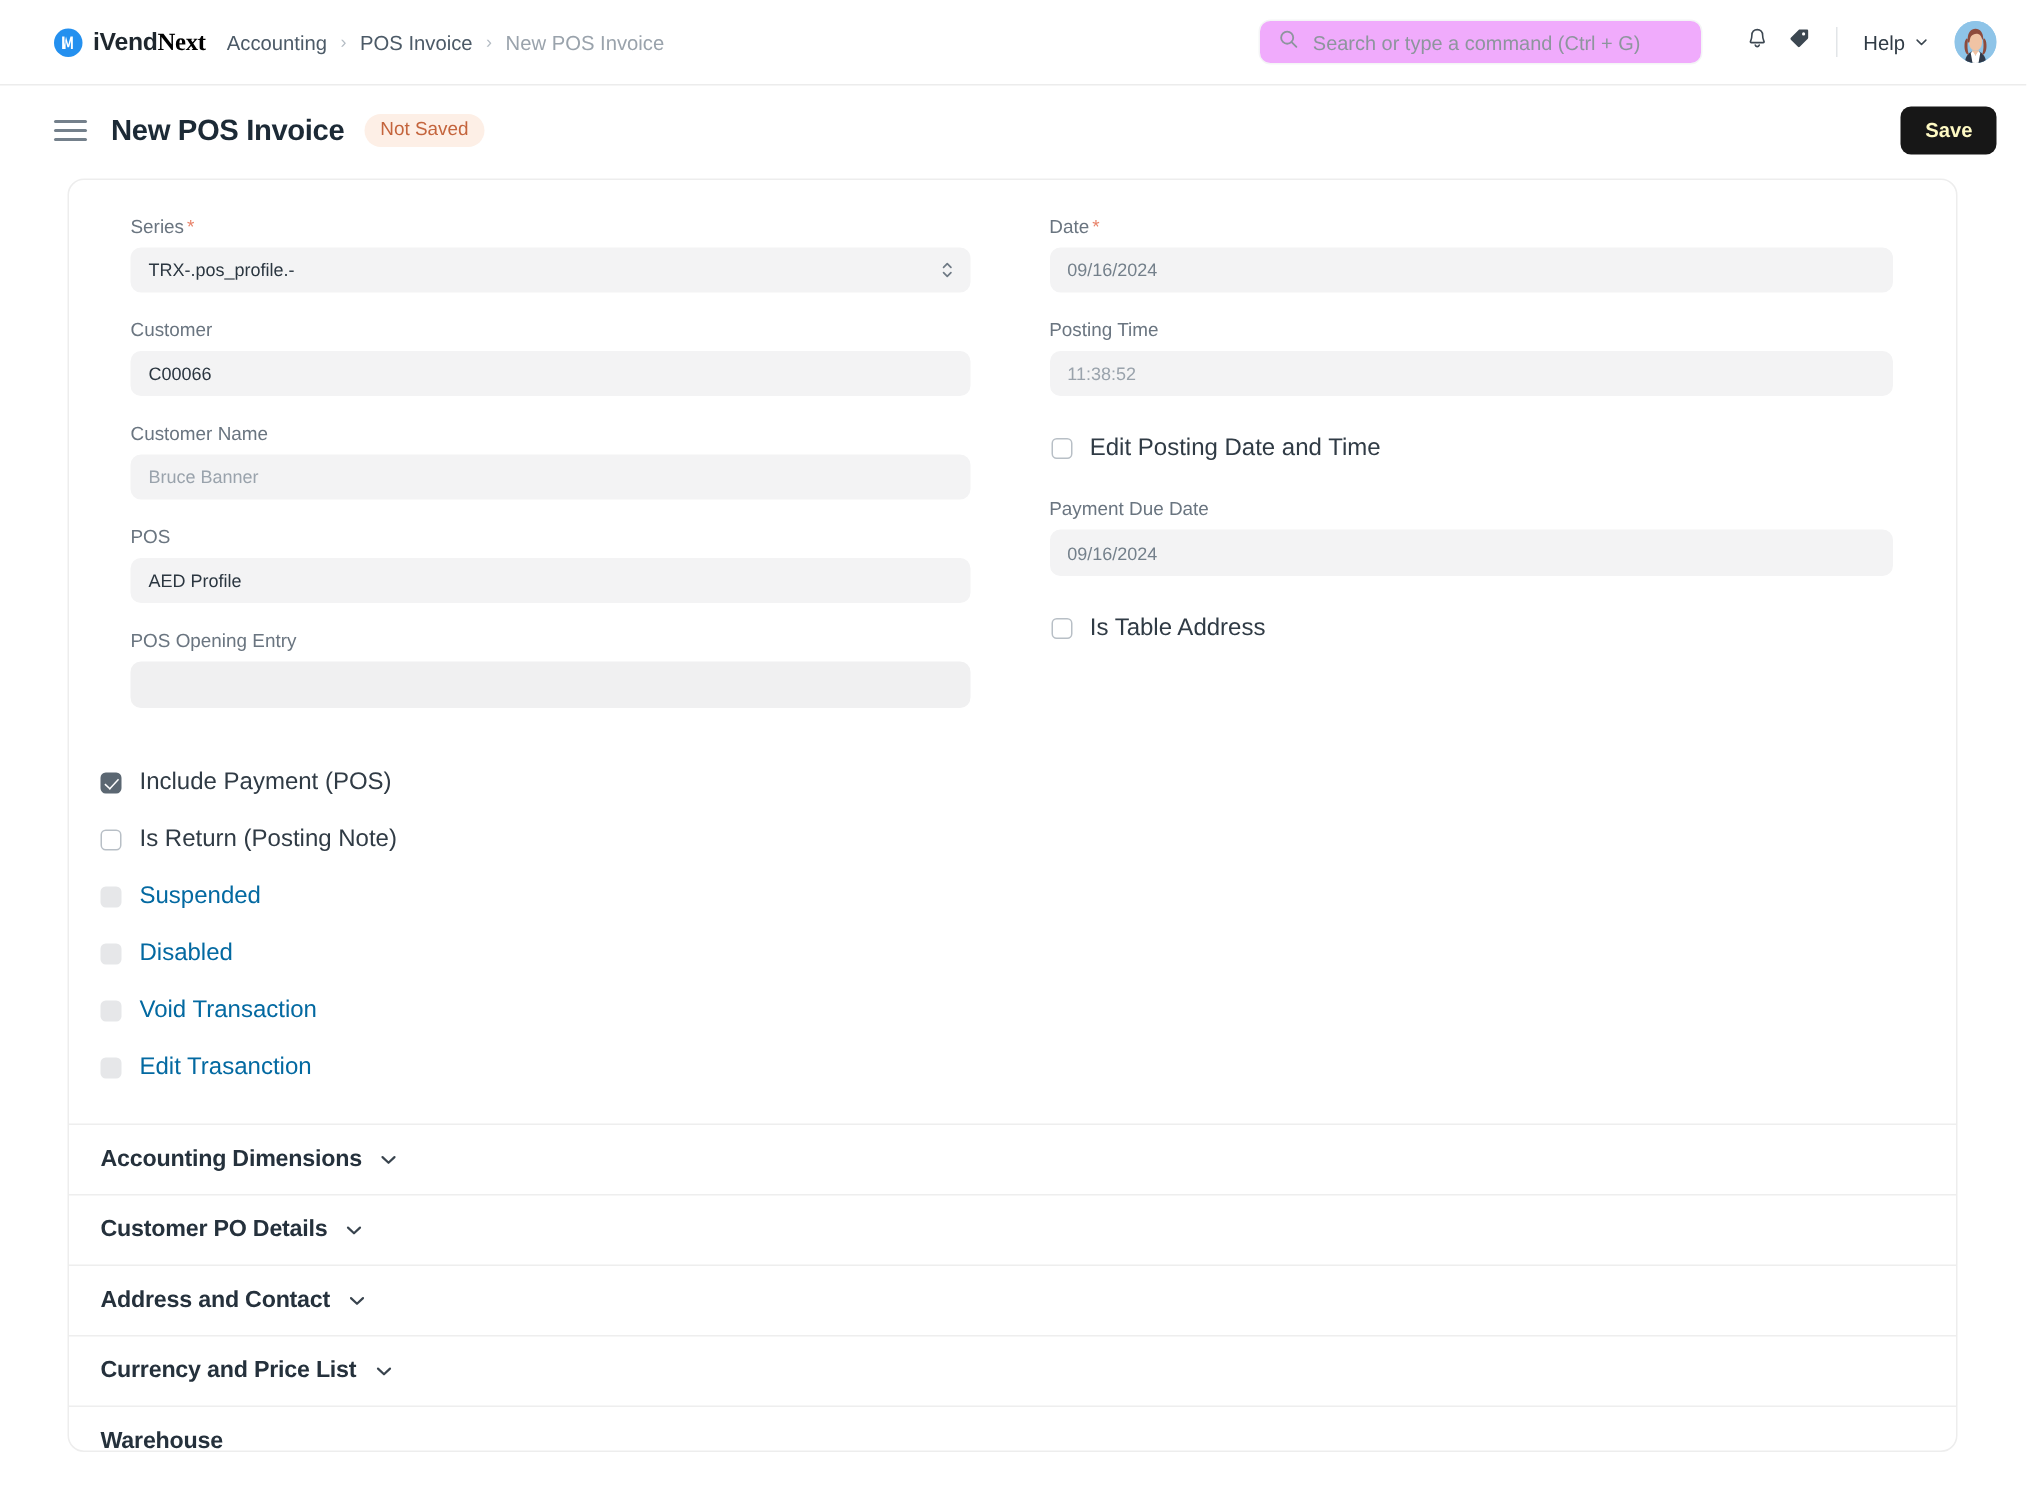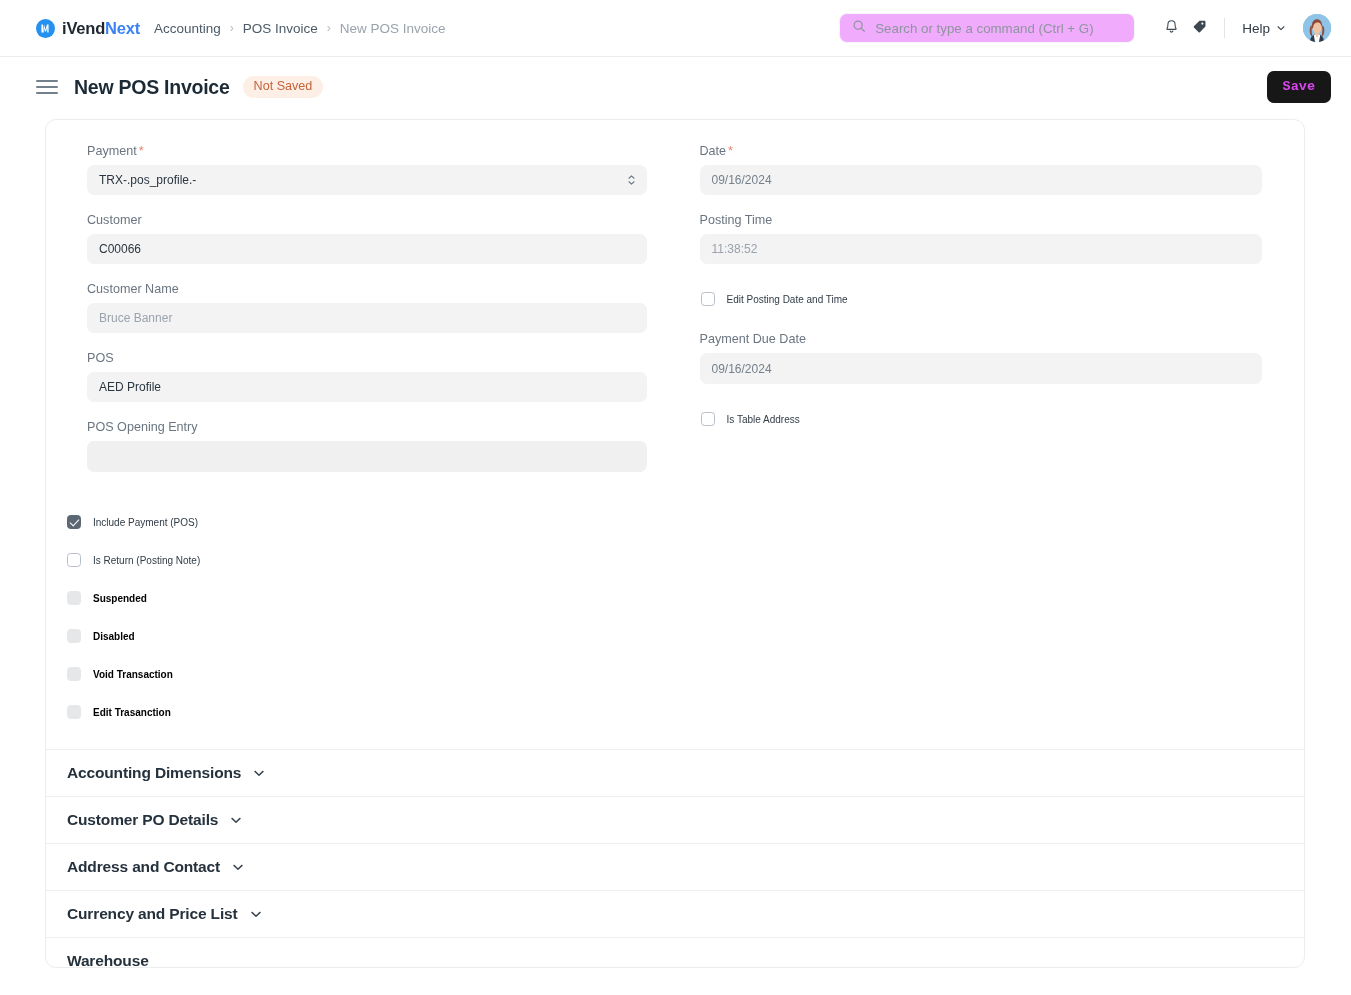--- a/index.html
+++ b/index.html
@@ -25,21 +25,21 @@
     width: 19px; height: 19px; border-radius: 50%;
     background: #2490ef;
     display: flex; align-items: center; justify-content: center;
     flex: 0 0 auto;
   }
   .brand-mark svg { display: block; }
   .brand-text {
     font-size: 16.5px; font-weight: 700; letter-spacing: -0.2px;
     color: #1f272e; white-space: nowrap;
   }
-  .brand-text .accent { color: #3b82f6; }
+  .brand-text .accent { color: #000000; font-family: Liberation Serif, serif; }
 
   .crumbs { display: flex; align-items: center; margin-left: 14px; }
   .crumb {
     font-size: 13.5px; color: #4c5a67; white-space: nowrap;
     text-decoration: none;
   }
   .crumb.muted { color: #9aa3ac; }
   .crumb-sep {
     margin: 0 9px; color: #b4bcc4; font-size: 12px; line-height: 1;
     display: inline-block;
@@ -97,23 +97,23 @@
     font-size: 19.5px; font-weight: 700; color: #1c2a36;
     letter-spacing: -0.25px; white-space: nowrap;
   }
   .badge {
     margin-left: 13px; padding: 4px 11px 5px; border-radius: 11px;
     background: #fdefe6; color: #c4643c; font-size: 12.6px;
     white-space: nowrap; line-height: 1;
   }
   .save-btn {
     margin-left: auto;
-    background: #171717; color: #d946ef;
+    background: #171717; color: #fef9c3;
     border: 0; border-radius: 7px;
-    font-family: Liberation Mono, monospace;
+    font-family: Liberation Sans, sans-serif;
     font-size: 13.5px; font-weight: 600;
     padding: 8px 16px 9px; cursor: pointer;
   }
 
   
   .card {
     margin: 2px 46px 0 45px;
     border: 1px solid #ededed; border-radius: 11px;
     background: #ffffff;
     height: 849px;
@@ -169,22 +169,22 @@
   }
   .cbox.checked::after {
     content: ""; position: absolute;
     left: 4.2px; top: 1.2px; width: 4px; height: 8px;
     border: solid #ffffff; border-width: 0 1.8px 1.8px 0;
     transform: rotate(43deg);
   }
   .cbox.disabled {
     background: #e6e7e9; border-color: #e6e7e9; cursor: default;
   }
-  .check-label { font-size: 10px; color: #303b45; white-space: nowrap; }
-  .check-label.dim { color: #000000; font-weight: bold; }
+  .check-label { font-size: 16px; color: #303b45; white-space: nowrap; }
+  .check-label.dim { color: #0369a1; }
 
   .right-checks .check-row { height: 34px; }
 
   
   .sections { margin-top: 18px; }
   .section-row {
     height: 47px; display: flex; align-items: center;
     padding: 0 0 0 21px;
     border-top: 1px solid #eeeeee;
     cursor: pointer;
@@ -285,21 +285,21 @@
   <button class="save-btn">Save</button>
 </div>
 
 <div class="card">
 
   <div class="card-body">
 
     <div class="col left">
 
       <div class="field">
-        <label class="field-label"><span>Payment</span><span class="req">*</span></label>
+        <label class="field-label"><span>Series</span><span class="req">*</span></label>
         <div class="control">
           <span>TRX-.pos_profile.-</span>
           <span class="stepper">
             <svg width="9" height="14" viewBox="0 0 10 16" fill="none" stroke="#6f7a85" stroke-width="1.3" stroke-linecap="round" stroke-linejoin="round">
               <polyline points="2.2,6 5,3.2 7.8,6"></polyline>
               <polyline points="2.2,10 5,12.8 7.8,10"></polyline>
             </svg>
           </span>
         </div>
       </div>

